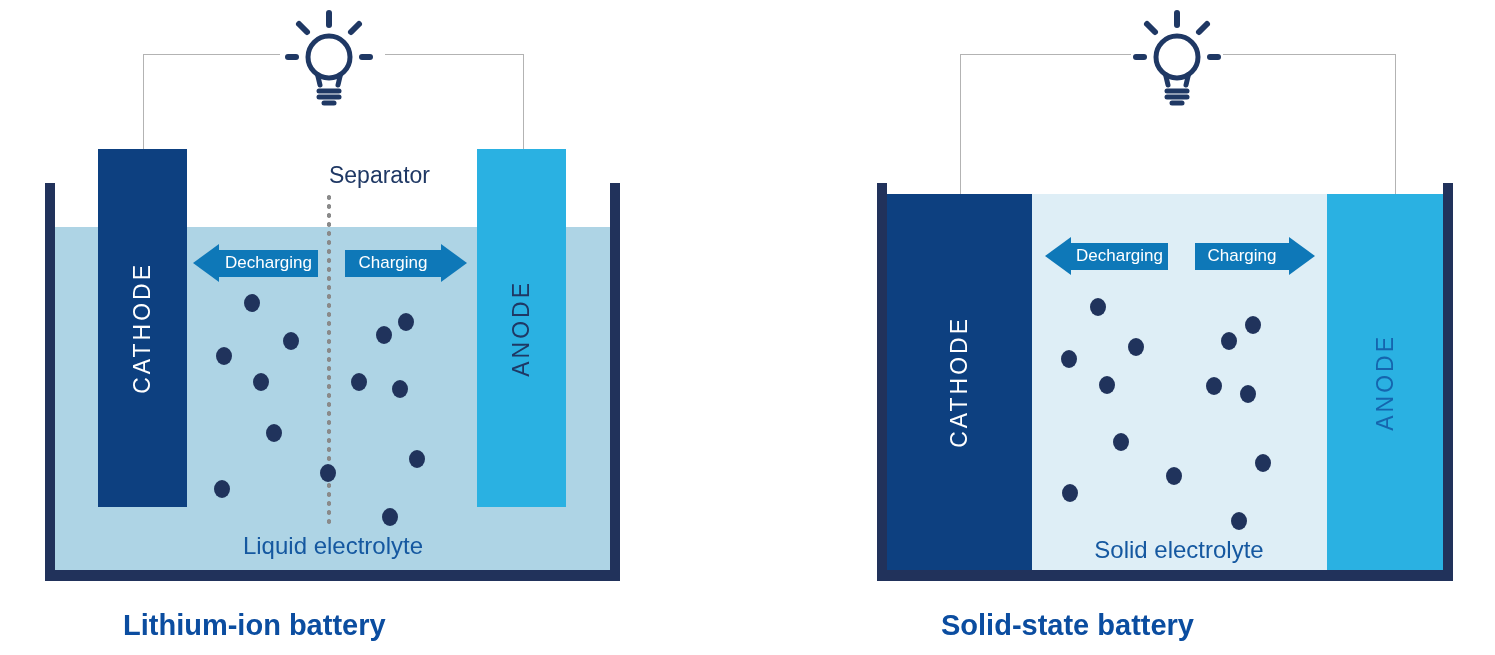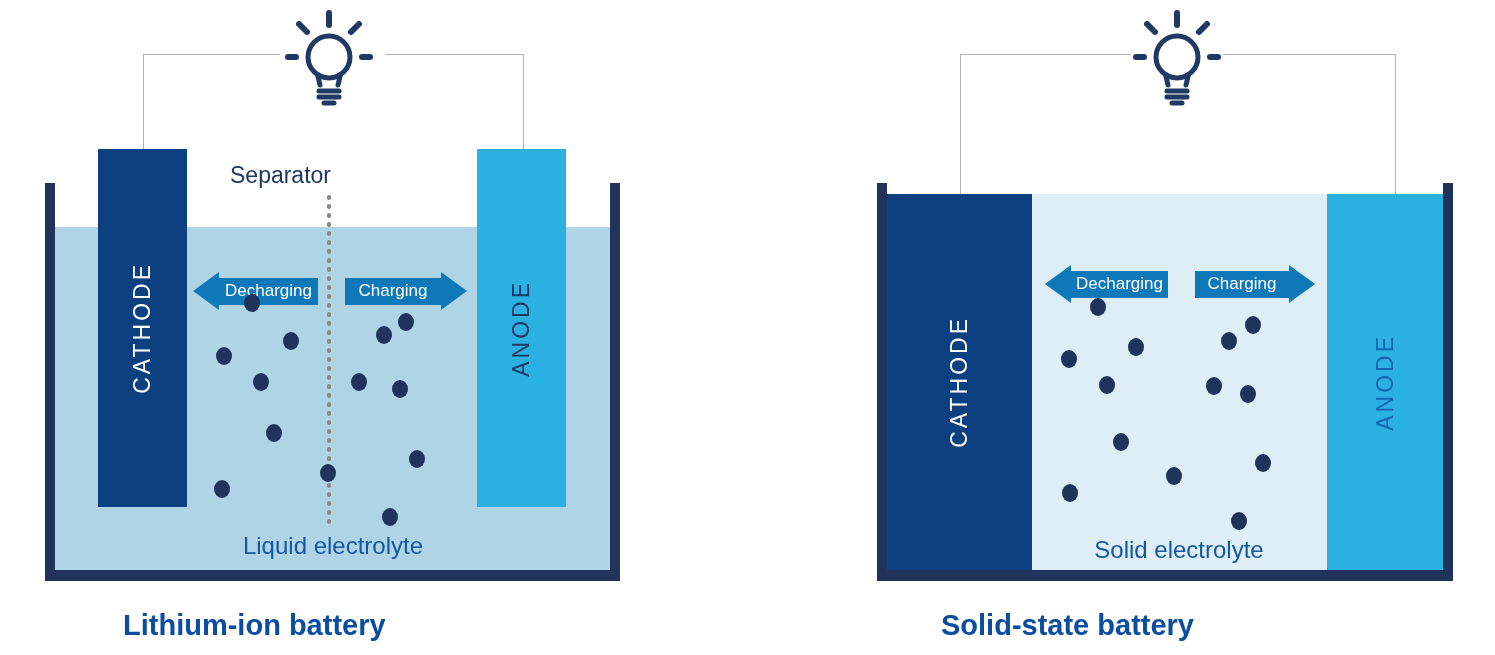--- a/index.html
+++ b/index.html
@@ -37,26 +37,26 @@
   .lbl-navy  { color:#1f3864; }
   .lbl-blue  { color:#1565ae; }
 
   
   .sep-line {
     position:absolute; left:327px; top:195px; width:4px; height:333px;
     background-image:radial-gradient(circle at 2px 2.5px, #8a8a8a 2px, rgba(0,0,0,0) 2.7px);
     background-size:4px 9px; background-repeat:repeat-y;
   }
   .sep-label {
-    position:absolute; left:230px; top:162px; width:200px; text-align:left;
+    position:absolute; left:230px; top:162px; width:200px; text-align:right;
     font-size:23px; color:#1f3864;
   }
 
   
-  .arrow { position:absolute; display:flex; align-items:center; height:38px;margin-top:28px; }
+  .arrow { position:absolute; display:flex; align-items:center; height:38px; }
   .arrow-body {
     height:27px; background:#0e78b8; color:#ffffff; font-size:17px;
     display:flex; align-items:center; justify-content:center; white-space:nowrap;
   }
   .head-left  { width:0; height:0; border-top:19px solid transparent; border-bottom:19px solid transparent; border-right:26px solid #0e78b8; }
   .head-right { width:0; height:0; border-top:19px solid transparent; border-bottom:19px solid transparent; border-left:26px solid #0e78b8; }
 
   
   .ions-layer { position:absolute; left:0; top:0; width:1495px; height:655px; pointer-events:none; }
   .ion {

